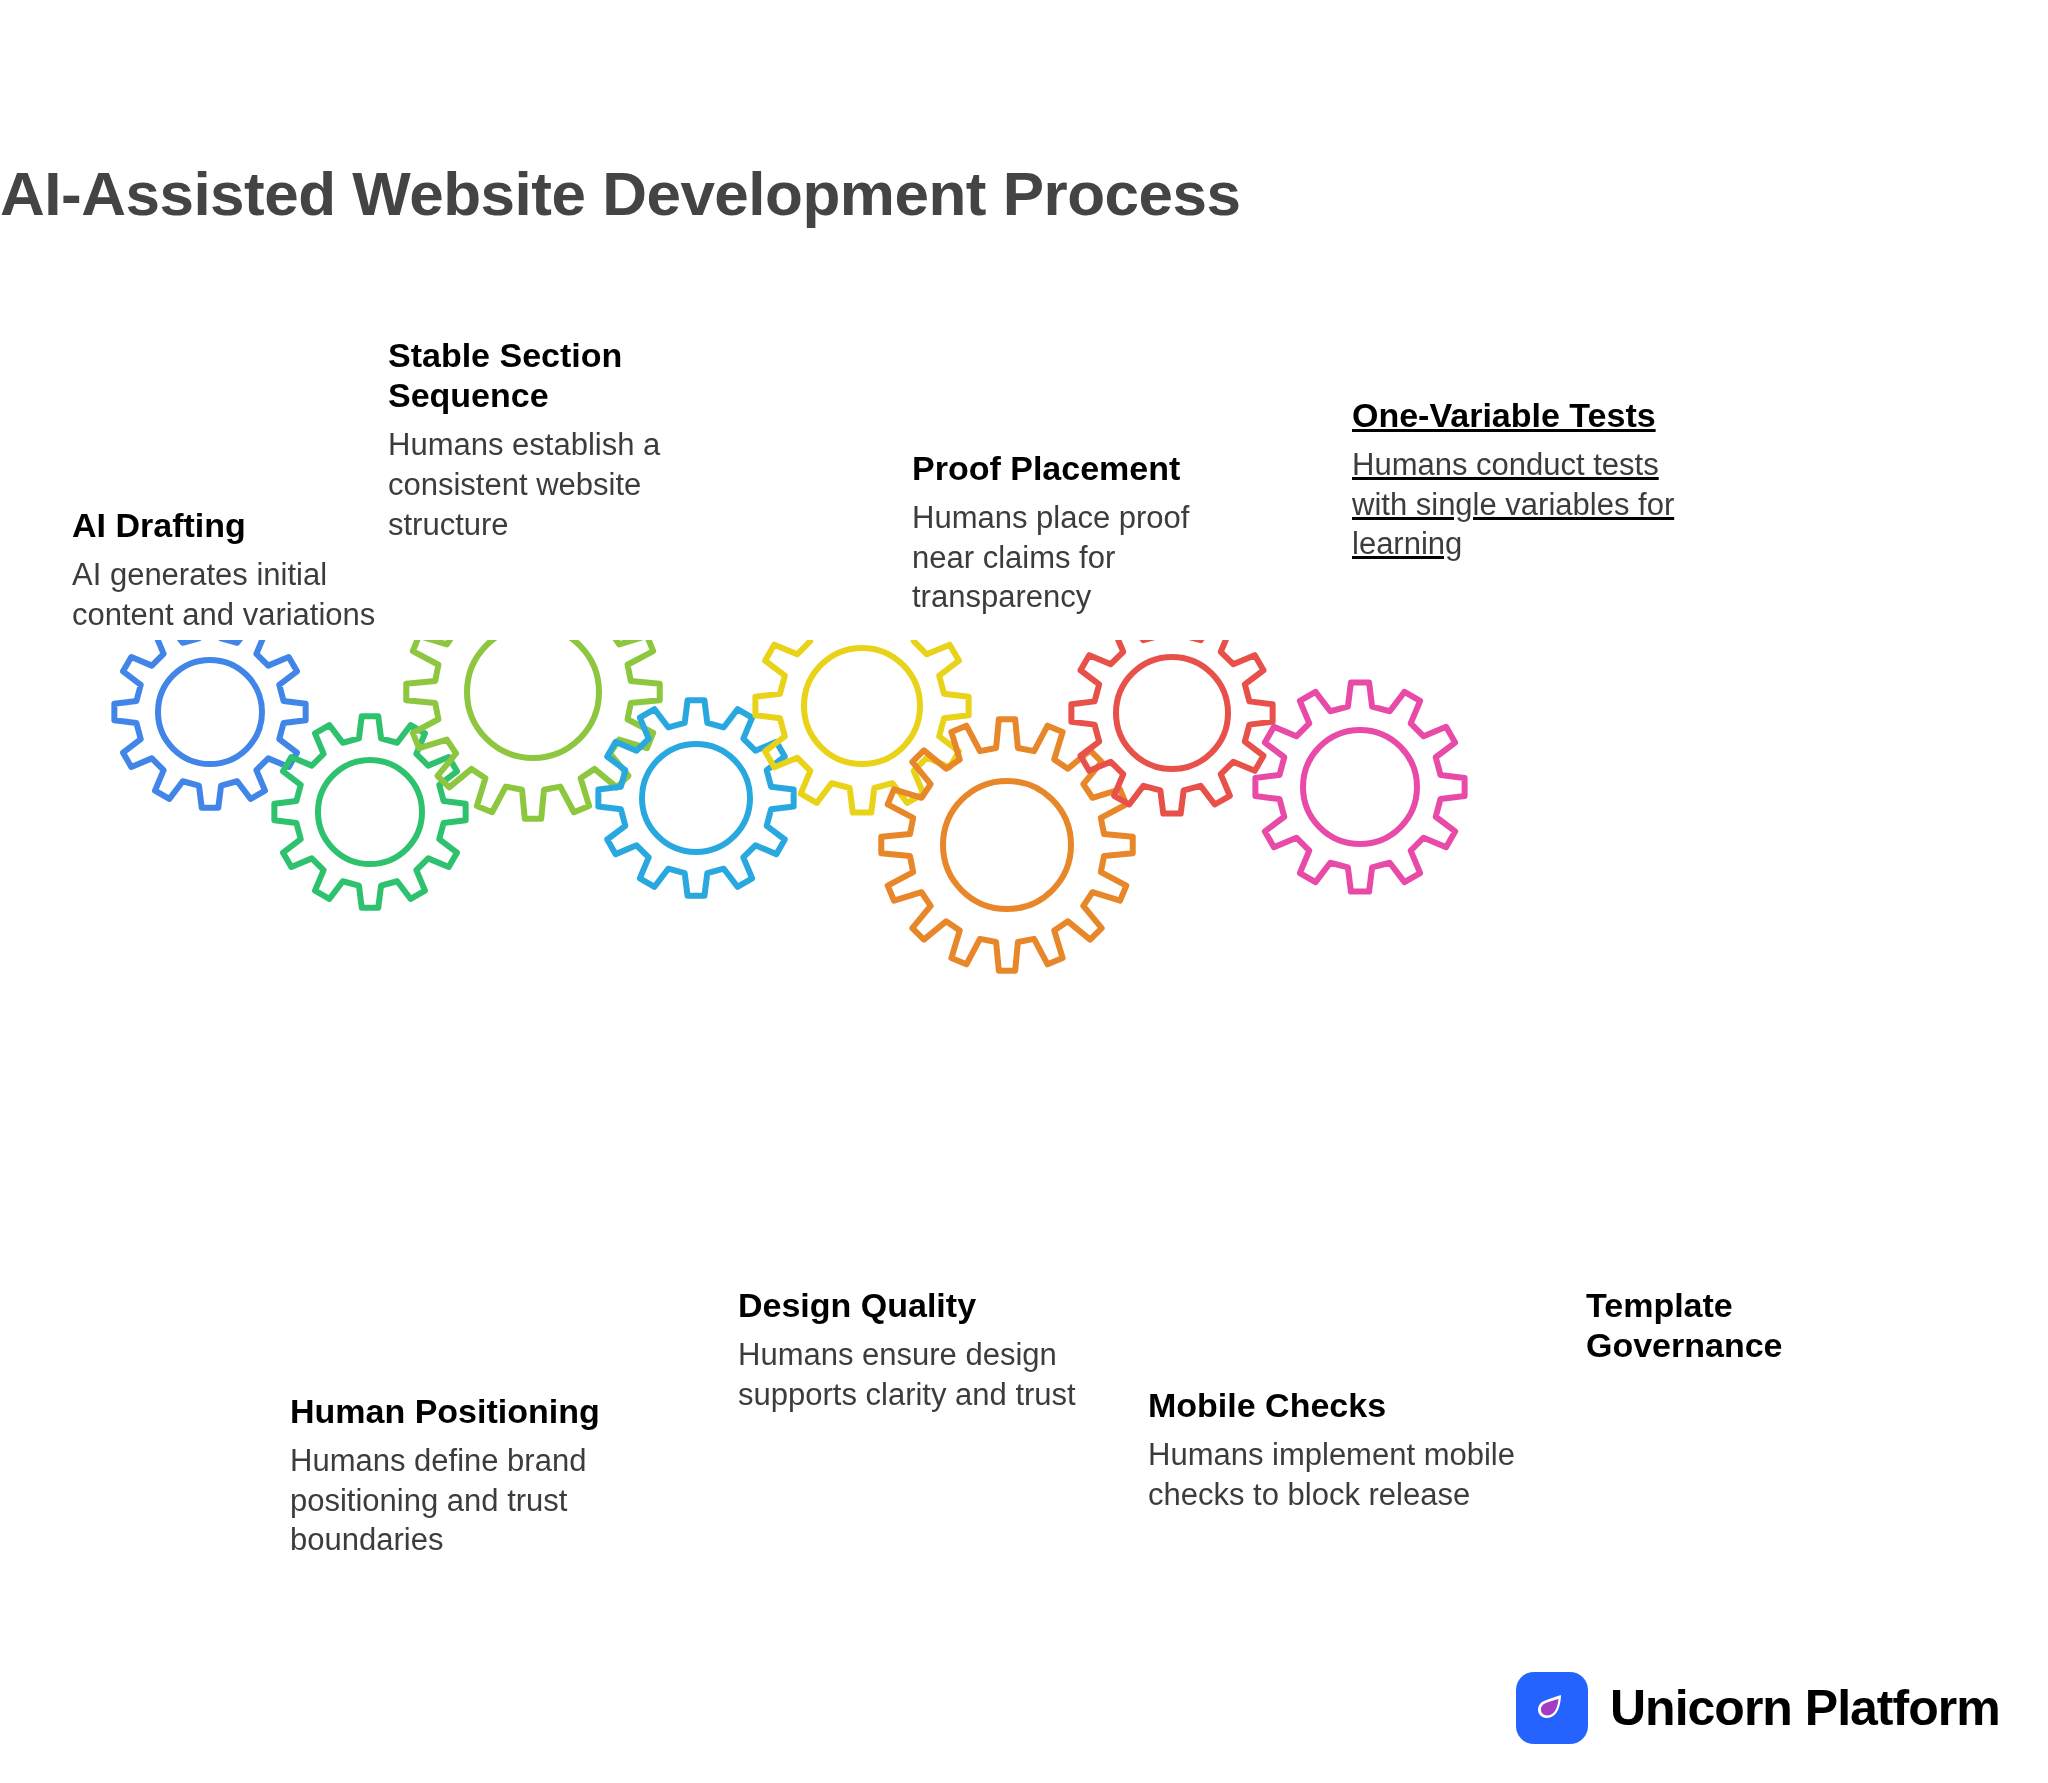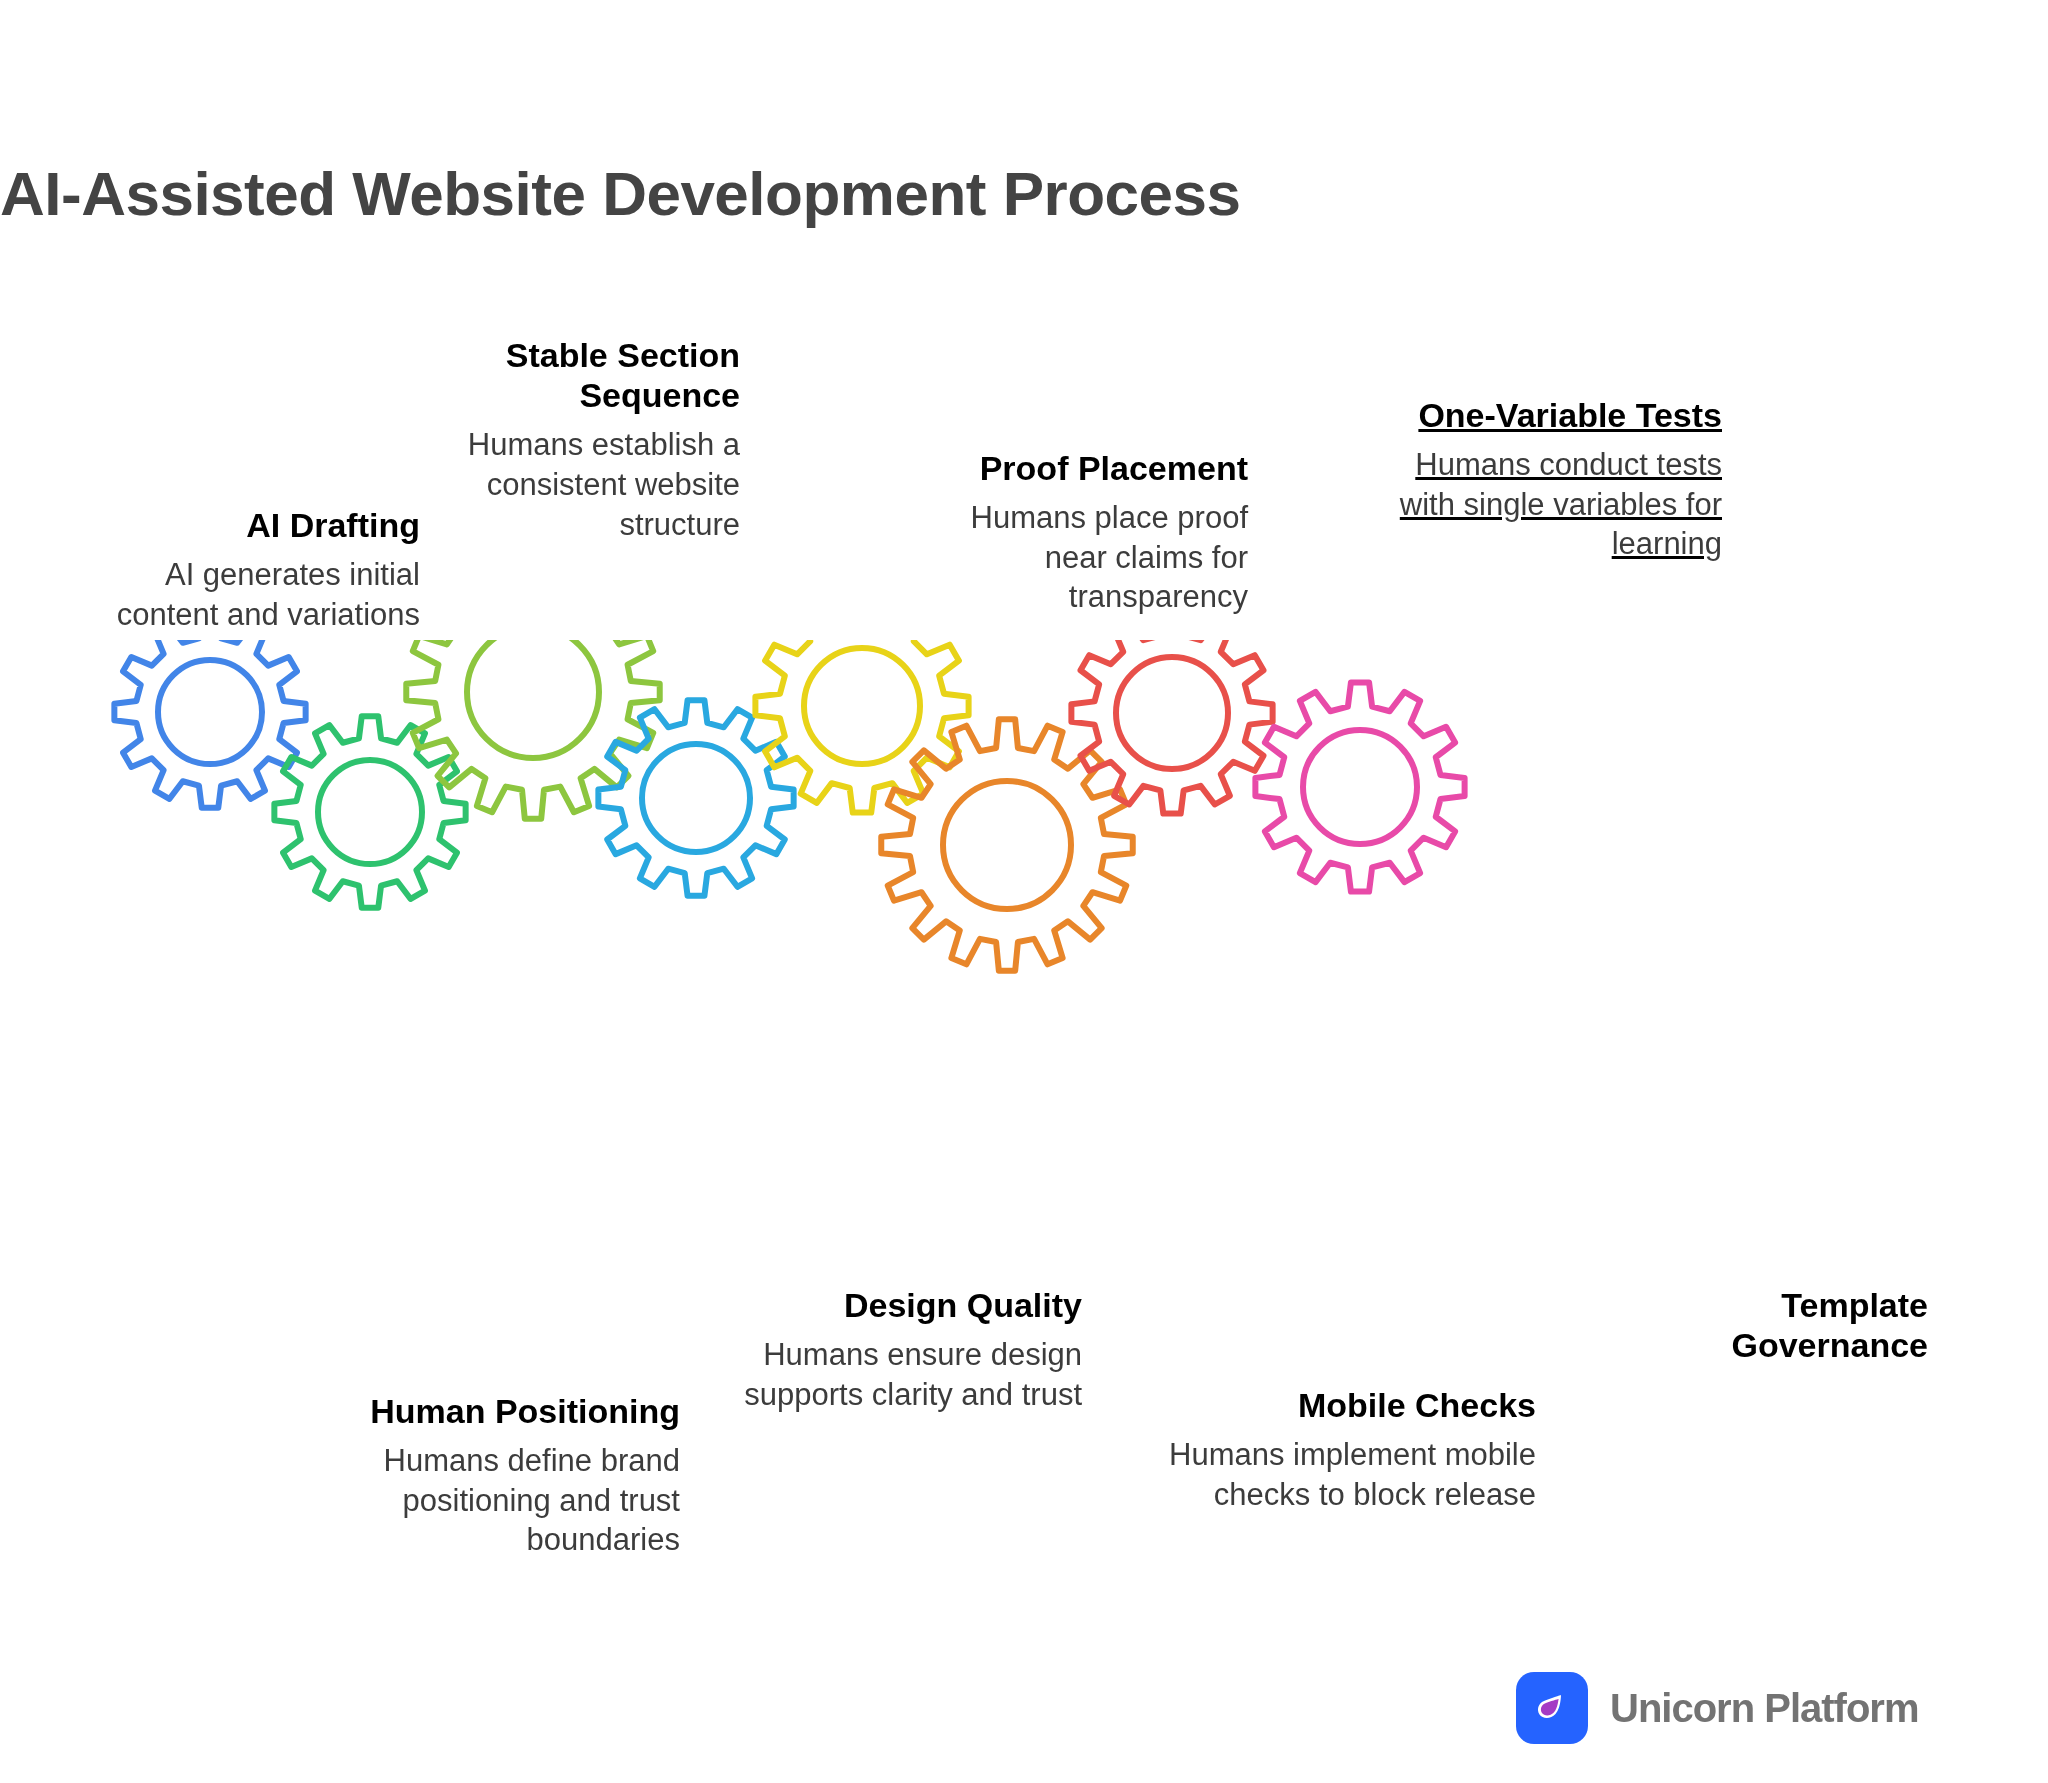--- a/index.html
+++ b/index.html
@@ -10,21 +10,21 @@
   }
   #stage{position:absolute;inset:0;}
 
   .page-title{
     position:absolute;left:0;right:0;top:158px;
     text-align:left;
     font-size:62px;font-weight:bold;color:#444444;
     letter-spacing:-0.5px;
   }
 
-  .label-block{position:absolute;text-align:right;}
+  .label-block{position:absolute;text-align:left;}
   .label-block .heading{
     font-size:34px;font-weight:bold;line-height:1.18;margin:0 0 10px 0;
   }
   .label-block .desc{
     font-size:31px;font-weight:400;color:#3c3c3c;line-height:1.28;
   }
 
   
   .lb-ai-drafting       {left:72px;  top:505px;  width:348px;}
   .lb-stable-section    {left:388px; top:335px;  width:352px;}
@@ -43,21 +43,21 @@
   
   .brand{
     position:absolute;left:1516px;top:1672px;
     display:flex;align-items:center;gap:22px;
   }
   .brand-mark{
     width:72px;height:72px;border-radius:18px;background:#2563ff;
     display:flex;align-items:center;justify-content:center;flex:0 0 auto;
   }
   .brand-name{
-    font-size:40px;font-weight:bold;color:#737373;letter-spacing:-1px;
+    font-size:50px;font-weight:bold;color:#000000;letter-spacing:-1px;
     white-space:nowrap;
   }
 </style>
 </head>
 <body>
 
 <div id="stage">
 
   <div class="page-title">AI-Assisted Website Development Process</div>
 

